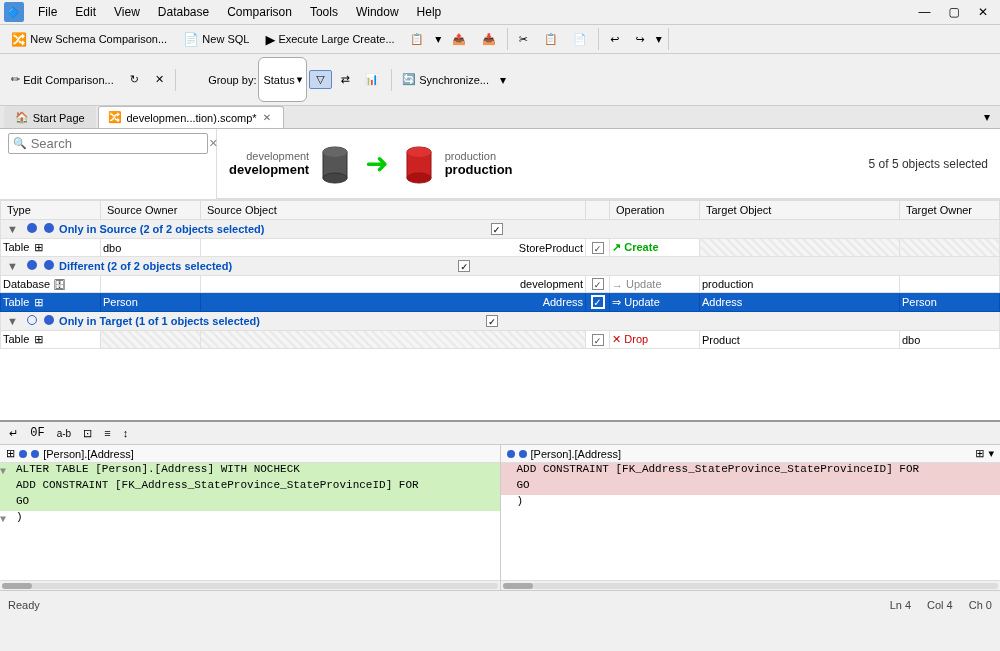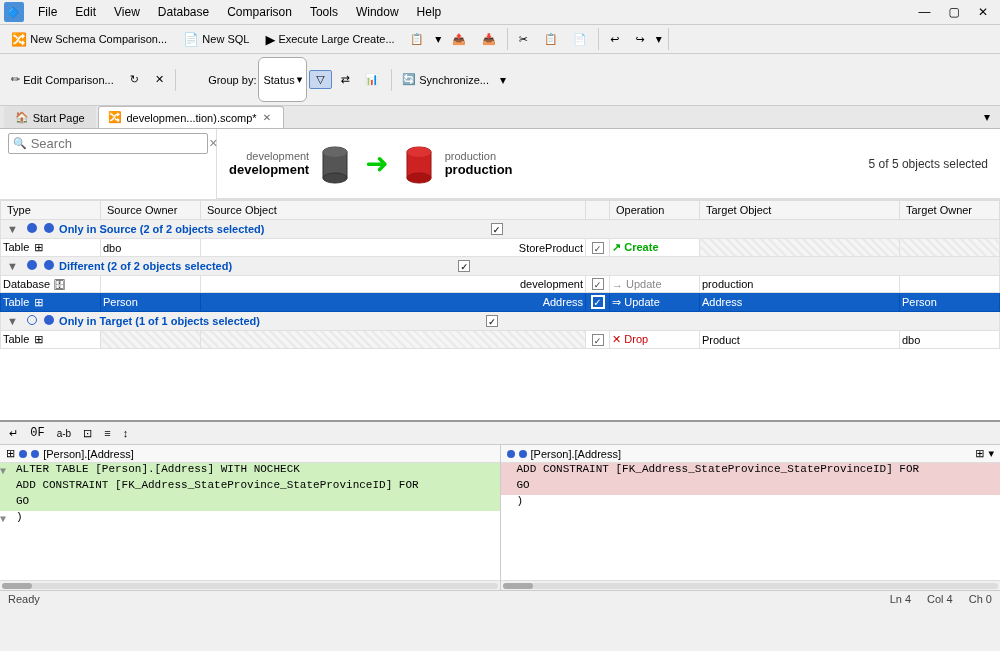--- a/index.html
+++ b/index.html
@@ -82,21 +82,21 @@
     .line-gutter { display: flex; align-items: center; width: 16px; min-width: 16px; }
     .gutter-arrow { color: #888; font-size: 10px; }
     .line-text { flex: 1; }
     .line-green { background: #d0f0c0; }
     .line-red { background: #f0d0d0; }
     .scrollbar-h { height: 10px; background: #f0f0f0; border-top: 1px solid #ddd; display: flex; align-items: center; padding: 0 2px; }
     .scrollbar-track { flex: 1; height: 6px; background: #ddd; border-radius: 3px; position: relative; }
     .scrollbar-thumb { height: 6px; background: #aaa; border-radius: 3px; width: 30px; }
     
     
-    .status-bar { display: flex; align-items: center; background: #f0f0f0; border-top: 1px solid #ccc; padding: 2px 8px; font-size: 11px; color: #444; }
+    .status-bar { display: flex; align-items: center; background: #f0f0f0; border-top: 1px solid #ccc; padding: 8px 8px; font-size: 11px; color: #444; }
     .status-right { margin-left: auto; display: flex; gap: 16px; }
   </style>
 </head>
 <body>
 
 <div class="menu-bar">
   <div class="app-icon">🔷</div>
   <span class="menu-item">File</span>
   <span class="menu-item">Edit</span>
   <span class="menu-item">View</span>

